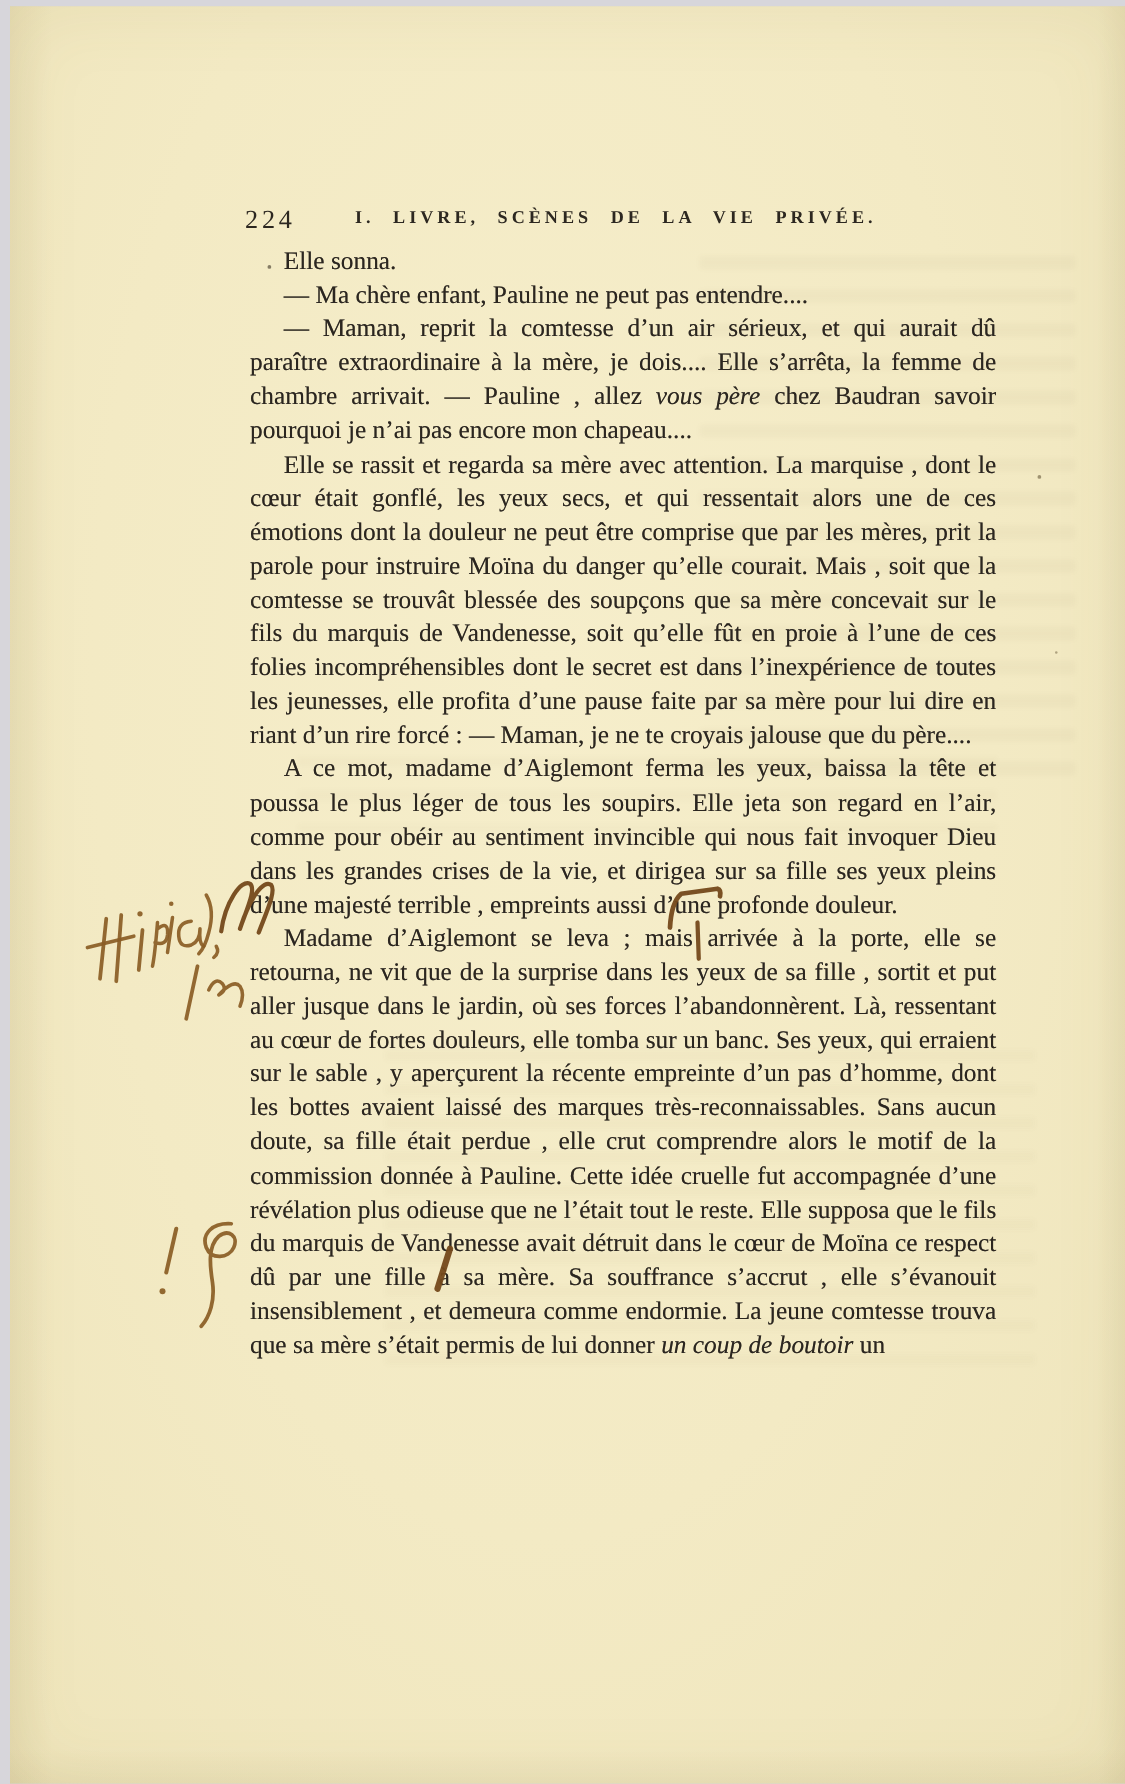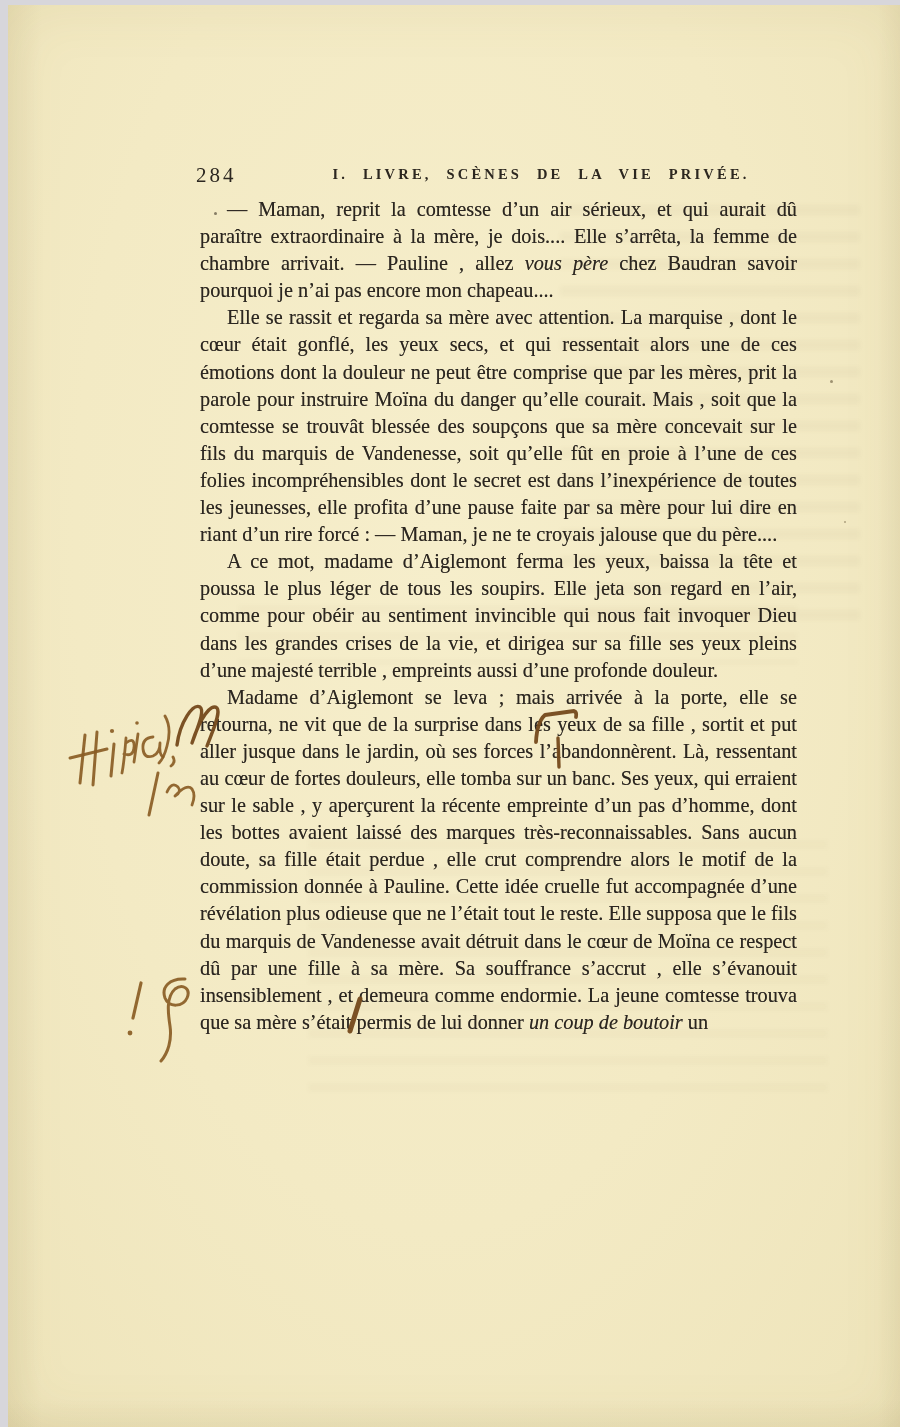--- a/index.html
+++ b/index.html
@@ -22,21 +22,21 @@
   .ghost-a{left:552px;top:200px;width:300px;height:430px;opacity:.5;
     background:repeating-linear-gradient(180deg, rgba(112,96,56,.08) 0 10px, rgba(0,0,0,0) 10px 27px);}
   .ghost-b{left:300px;top:835px;width:520px;height:270px;opacity:.35;
     background:repeating-linear-gradient(180deg, rgba(112,96,56,.08) 0 9px, rgba(0,0,0,0) 9px 27px);}
   .ghost-c{left:230px;top:600px;width:560px;height:60px;opacity:.3;
     background:repeating-linear-gradient(180deg, rgba(112,96,56,.09) 0 9px, rgba(0,0,0,0) 9px 27px);}
 
   .running-head{position:absolute;left:192px;top:163px;width:606px;height:30px;color:#2c2720;}
   .pagenum{position:absolute;left:4px;top:0;font-size:21px;letter-spacing:3px;color:#2c2720;}
   .head-title{
-    position:absolute;left:92px;right:0;top:3px;text-align:center;
+    position:absolute;left:92px;right:0;top:3px;text-align:left;
     font-size:14.5px;font-weight:bold;letter-spacing:3.2px;word-spacing:8px;color:#2c2720;
   }
 
   .text-block{
     position:absolute;left:200px;top:196px;width:597px;
     font-size:20.3px;line-height:27.1px;color:#2b2620;
     text-align:justify;
     text-shadow:0 0 .5px rgba(43,38,32,.55);
   }
   .text-block p{margin:0;text-indent:27px;}
@@ -54,25 +54,27 @@
 </head>
 <body>
 
 <div class="page">
   <div class="ghost ghost-a"></div>
   <div class="ghost ghost-b"></div>
   <div class="ghost ghost-c"></div>
 </div>
 
 <header class="running-head">
-  <span class="pagenum">284</span>
+  <span class="pagenum">224</span>
   <span class="head-title">I. LIVRE, SCÈNES DE LA VIE PRIVÉE.</span>
 </header>
 
 <main class="text-block">
+    <p><span>Elle sonna.</span></p>
+    <p><span>— Ma chère enfant, Pauline ne peut pas entendre....</span></p>
     <p><span>— Maman, reprit la comtesse d’un air sérieux, et qui aurait dû paraître extraordinaire à la mère, je dois.... Elle s’arrêta, la femme de chambre arrivait. — Pauline , allez </span><span class="it">vous père</span><span> chez Baudran savoir pourquoi je n’ai pas encore mon chapeau....</span></p>
     <p><span>Elle se rassit et regarda sa mère avec attention. La marquise , dont le cœur était gonflé, les yeux secs, et qui ressentait alors une de ces émotions dont la douleur ne peut être comprise que par les mères, prit la parole pour instruire Moïna du danger qu’elle courait. Mais , soit que la comtesse se trouvât blessée des soupçons que sa mère concevait sur le fils du marquis de Vandenesse, soit qu’elle fût en proie à l’une de ces folies incompréhensibles dont le secret est dans l’inexpérience de toutes les jeunesses, elle profita d’une pause faite par sa mère pour lui dire en riant d’un rire forcé : — Maman, je ne te croyais jalouse que du père....</span></p>
     <p><span>A ce mot, madame d’Aiglemont ferma les yeux, baissa la tête et poussa le plus léger de tous les soupirs. Elle jeta son regard en l’air, comme pour obéir au sentiment invincible qui nous fait invoquer Dieu dans les grandes crises de la vie, et dirigea sur sa fille ses yeux pleins d’une majesté terrible , empreints aussi d’une profonde douleur.</span></p>
     <p><span>Madame d’Aiglemont se leva ; mais arrivée à la porte, elle se retourna, ne vit que de la surprise dans les yeux de sa fille , sortit et put aller jusque dans le jardin, où ses forces l’abandonnèrent. Là, ressentant au cœur de fortes douleurs, elle tomba sur un banc. Ses yeux, qui erraient sur le sable , y aperçurent la récente empreinte d’un pas d’homme, dont les bottes avaient laissé des marques très-reconnaissables. Sans aucun doute, sa fille était perdue , elle crut comprendre alors le motif de la commission donnée à Pauline. Cette idée cruelle fut accompagnée d’une révélation plus odieuse que ne l’était tout le reste. Elle supposa que le fils du marquis de Vandenesse avait détruit dans le cœur de Moïna ce respect dû par une fille à sa mère. Sa souffrance s’accrut , elle s’évanouit insensiblement , et demeura comme endormie. La jeune comtesse trouva que sa mère s’était permis de lui donner </span><span class="it">un coup de boutoir</span><span> un</span></p>
   </main>
 
 <svg class="marks" width="900" height="1427" viewBox="0 0 900 1427">
 
   <g>
     <path class="ink" stroke-width="3" d="M70,758 L107,749"></path>

